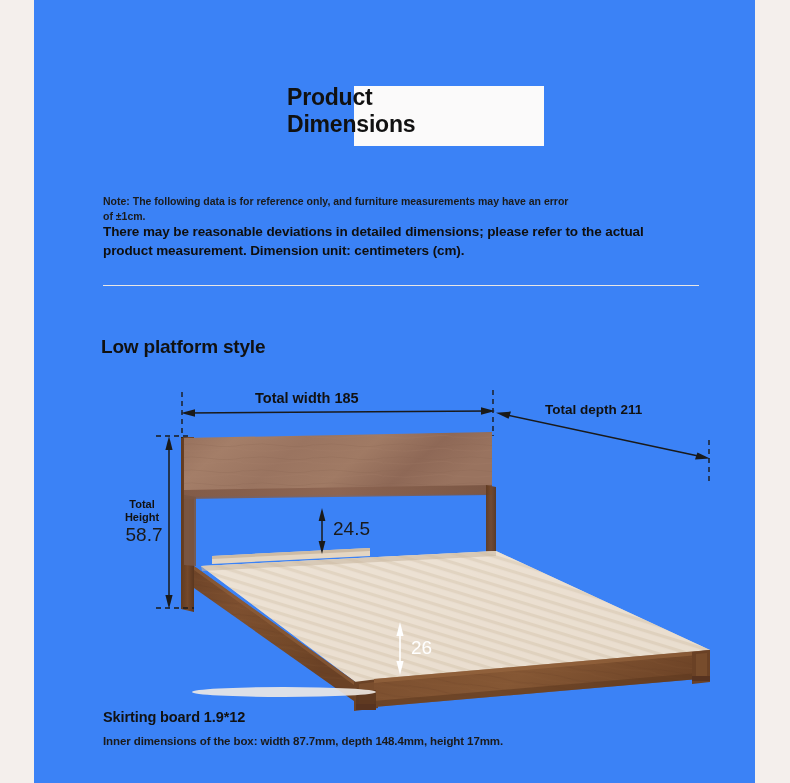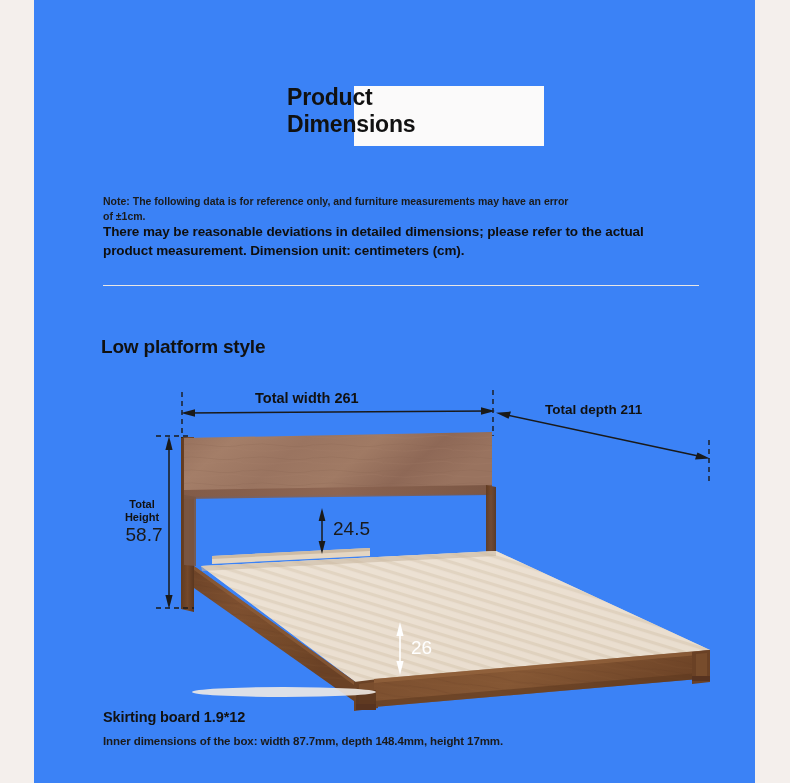--- a/index.html
+++ b/index.html
@@ -291,21 +291,21 @@
 
         <g stroke="#ffffff">
           <line x1="366" y1="629" x2="366" y2="668" stroke-width="1.6"></line>
         </g>
         <path d="M366,622 L362.4,636 L369.6,636 Z" fill="#ffffff" stroke="none"></path>
         <path d="M366,675 L362.4,661 L369.6,661 Z" fill="#ffffff" stroke="none"></path>
       </g>
     </svg>
   </div>
 
-  <div class="dim dim-width">Total width 261</div>
+  <div class="dim dim-width">Total width 185</div>
 
   <div class="dim dim-depth">Total depth 211</div>
 
   <div class="dim dim-total-height-label">
     <span>Total</span><br>
     <span>Height</span>
   </div>
   <div class="dim dim-total-height-val">58.7</div>
 
   <div class="dim dim-245">24.5</div>

